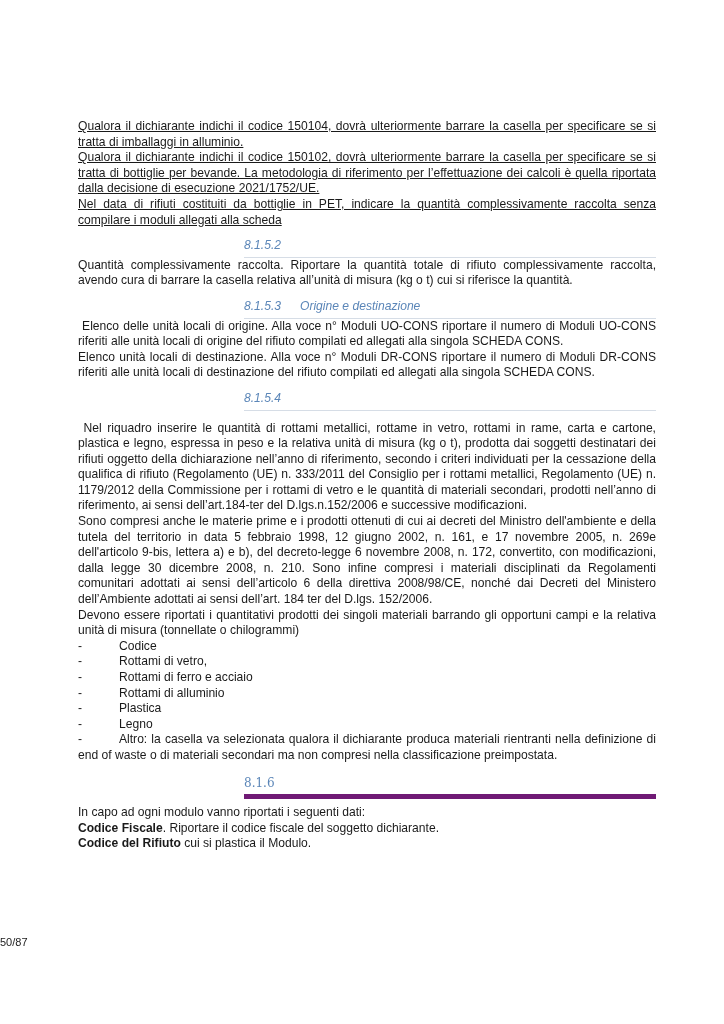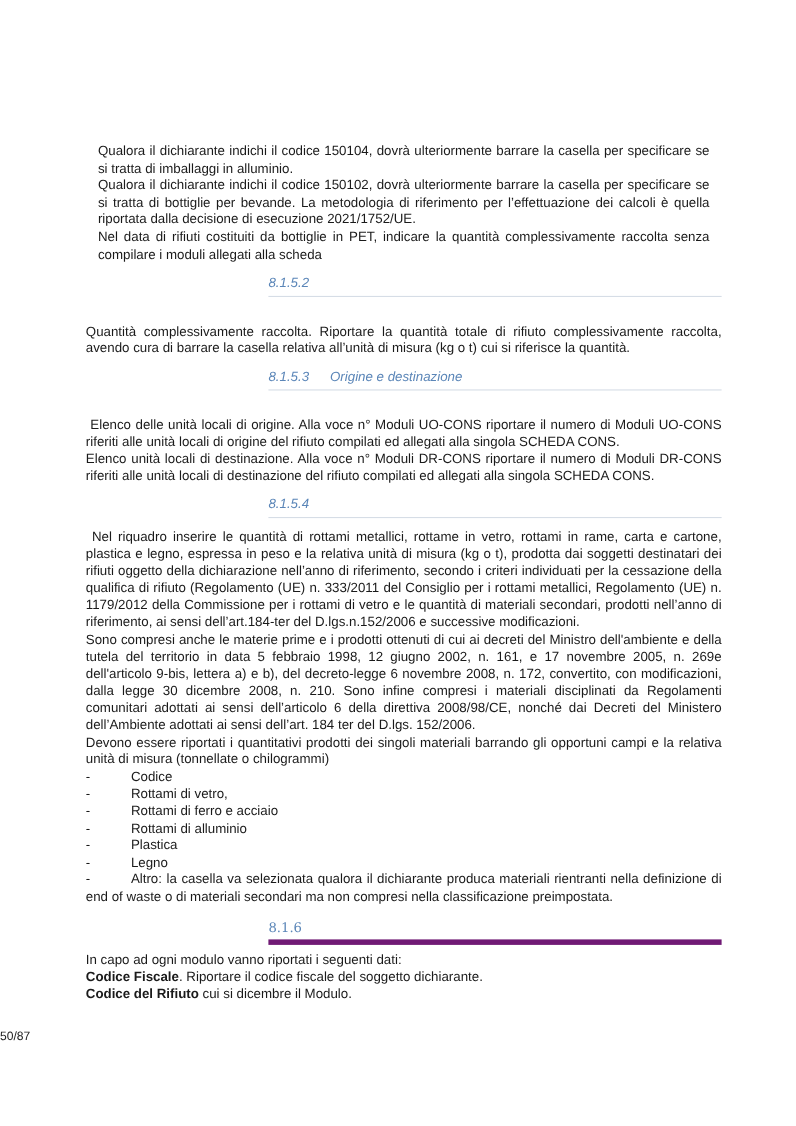--- a/index.html
+++ b/index.html
@@ -1,22 +1,22 @@
 <!DOCTYPE html>
 <html><head>
   <meta charset="utf-8">
   <style>
     html, body { margin: 0; padding: 0; background: #ffffff; }
     body { width: 724px; height: 1024px; position: relative; overflow: hidden;
       font-family: "Liberation Sans", sans-serif; color: #1a1a1a; }
     .page { position: absolute; left: 78px; top: 119px; width: 578px; font-size: 12.1px; line-height: 15.6px; }
     p { margin: 0; text-align: justify; }
-    .para-block { margin: 11px; }
+    .para-block { margin: 0; text-decoration: underline; }
     .h4 { margin-left: 166px; padding-bottom: 3px; border-bottom: 1px solid #d6dde6;
-      color: #5b86b8; font-style: italic; font-size: 12.1px; display: flex; margin-top: 10px; margin-bottom: 24px; }
+      color: #5b86b8; font-style: italic; font-size: 12.1px; display: flex; margin-top: 10px; margin-bottom: 0; }
     .h4 .num { width: 56px; flex: none; }
     .h4 .title { flex: 1; }
     .h3 { margin-left: 166px; padding-bottom: 3px; border-bottom: 5px solid #701a75;
       color: #5b86b8; font-family: "DejaVu Serif", serif; font-size: 12px; display: flex; margin-top: 12px; margin-bottom: 6px; }
     .h3 .num { width: 44px; flex: none; }
     .list { margin: 0; padding: 0; list-style: none; }
     .list li { display: flex; }
     .list .dash { width: 41px; flex: none; }
     .bold { font-weight: bold; }
     .footer { position: absolute; top: 936px; left: 0; width: 724px; font-size: 11px; color: #222; }
@@ -81,17 +81,17 @@
   </p>
 
   <div class="h3">
     <span class="num">8.1.6</span>
   </div>
   <p>In capo ad ogni modulo vanno riportati i seguenti dati:</p>
   <p>
     <span class="bold">Codice Fiscale</span><span>. Riportare il codice fiscale del soggetto dichiarante.</span>
   </p>
   <p>
-    <span class="bold">Codice del Rifiuto</span><span> cui si dicembre il Modulo.</span>
+    <span class="bold">Codice del Rifiuto</span><span> cui si plastica il Modulo.</span>
   </p>
 </div>
 
 <div class="footer">50/87</div>
 
 </body></html>

